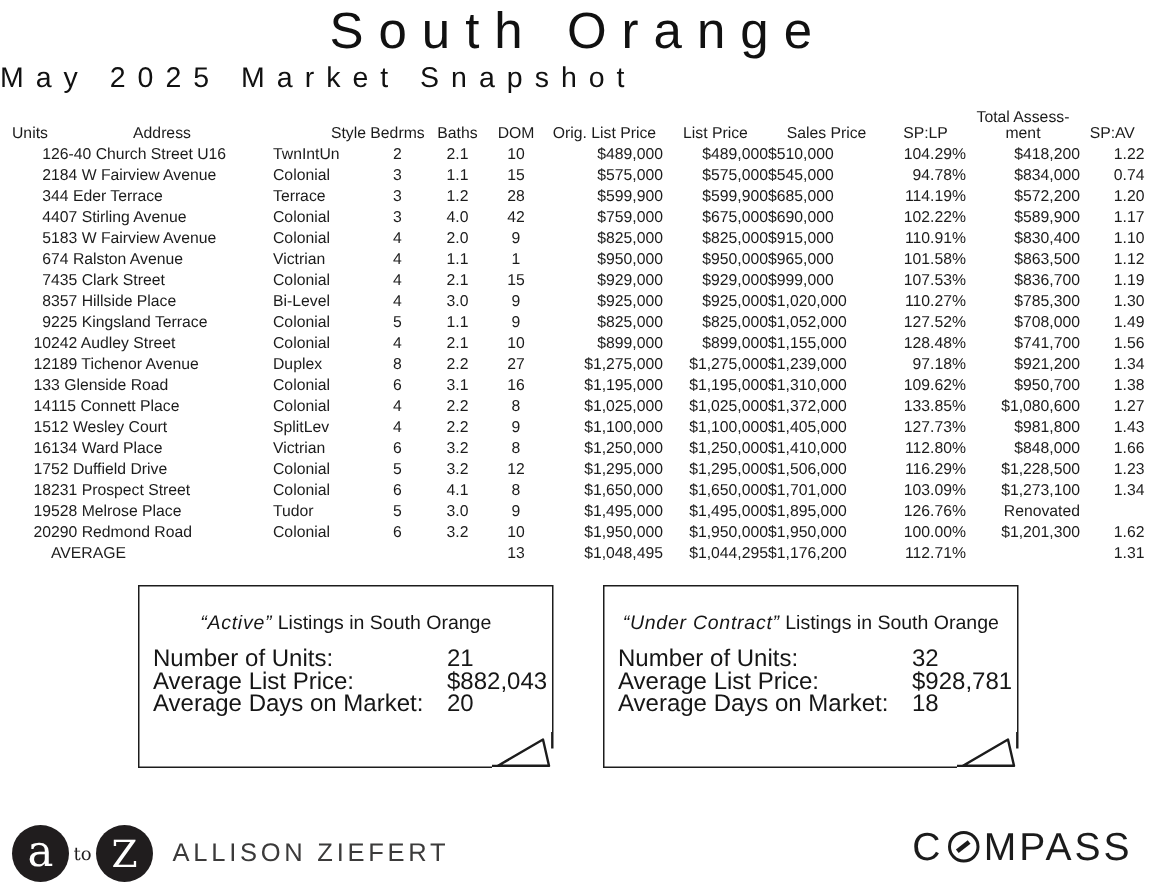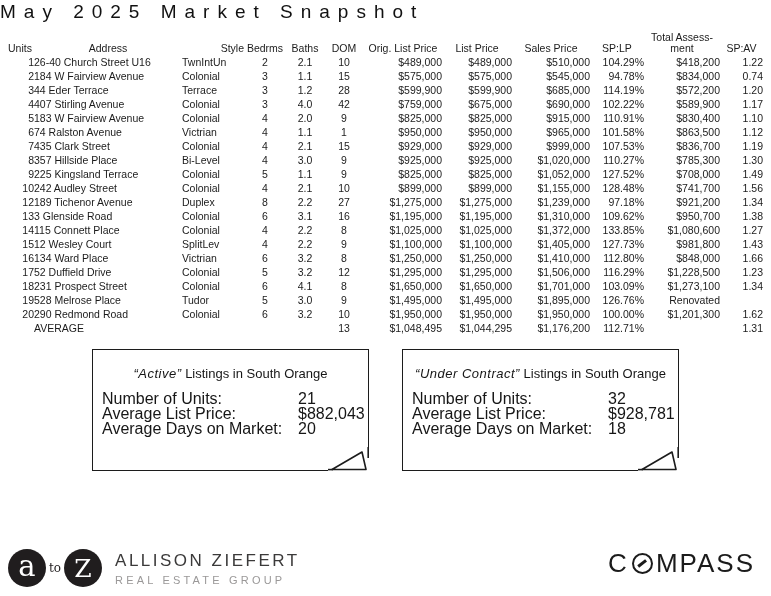--- a/index.html
+++ b/index.html
@@ -36,21 +36,21 @@
   table.market td {
     padding:0; height:14px; line-height:14px; white-space:nowrap;
   }
   
   td.c0 { text-align:right; padding-right:4px; }
   td.c1 { text-align:left;  padding-left:2px; }
   td.c2 { text-align:left;  padding-left:4px; }
   td.c3, td.c4, td.c5 { text-align:center; }
   td.c6 { text-align:right; padding-right:6px; }
   td.c7 { text-align:right; padding-right:6px; }
-  td.c8 { text-align:right; padding-right:8px; }
+  td.c8 { text-align:left; padding-right:8px; }
   td.c9 { text-align:right; padding-right:8px; }
   td.c10{ text-align:right; padding-right:8px; }
   td.c11{ text-align:right; padding-right:2px; }
   
   th.h0 { text-align:left; }
   th.h1 { text-align:center; }
   th.h2 { text-align:right; padding-right:4px; }
   th.h3, th.h4, th.h5 { }
   th.h6, th.h7, th.h8, th.h9, th.h10, th.h11 { text-align:center; }
 
@@ -108,20 +108,21 @@
     content:""; position:absolute; left:3px; top:7px;
     width:10px; height:2.6px; background:#1b1b1b;
     transform:rotate(-38deg);
   }
 </style>
 </head>
 <body>
 
 <div class="page">
 
+  <div class="title">South Orange</div>
   <div class="subtitle">May 2025 Market Snapshot</div>
 
   <table class="market">
     <colgroup>
       <col style="width:26px">
         <col style="width:148px">
         <col style="width:62px">
       <col style="width:42px">
         <col style="width:38px">
         <col style="width:40px">
@@ -515,21 +516,20 @@
     <div class="az-group">
       <div class="az-circle">
         <span class="az-a">a</span>
       </div>
       <span class="az-to">to</span>
       <div class="az-circle">
         <span class="az-z">Z</span>
       </div>
       <div class="az-text">
         <div class="brand-name">ALLISON ZIEFERT</div>
-        <div class="brand-sub">REAL ESTATE GROUP</div>
       </div>
     </div>
     <div class="compass">
       <span>C</span>
         <span class="compass-o"></span>
         <span>MPASS</span>
     </div>
   </div>
 
 </div>

